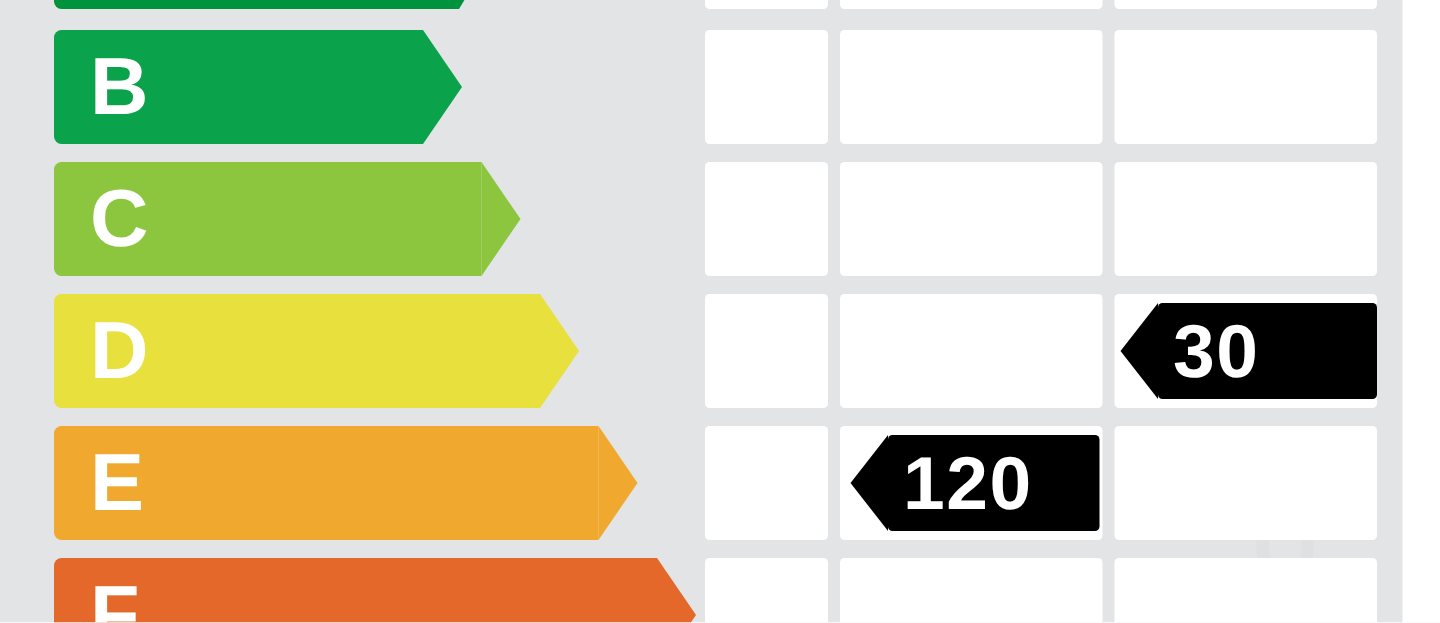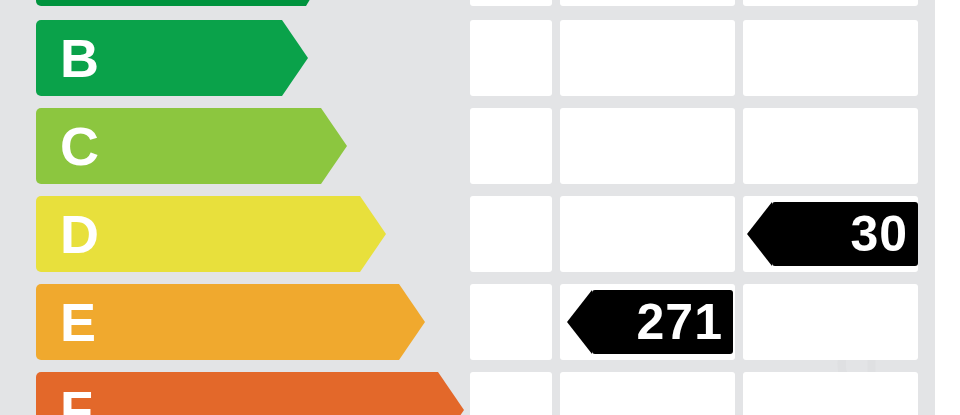--- a/index.html
+++ b/index.html
@@ -95,21 +95,21 @@
     user-select: none;
   }
 
   
   .badge {
     position: absolute;
     background: #000000;
     border-radius: 3px;
     display: flex;
     align-items: center;
-    justify-content: flex-end;
+    justify-content: flex-start;
     height: 64px;
     z-index: 5;
   }
   .badge .badge-point {
     position: absolute;
     left: -25px;
     top: 0;
     width: 0;
     height: 0;
     border-top: 32px solid transparent;
@@ -183,21 +183,21 @@
       <div class="row" style="top: 284px; height: 76px;">
         <div class="cell" style="left: 470px; width: 82px;"></div>
         <div class="cell" style="left: 560px; width: 175px;"></div>
         <div class="cell" style="left: 743px; width: 175px;"></div>
         <div class="band" style="width: 363px; background: rgb(240, 169, 46); color: rgb(240, 169, 46);">
           <div class="arrow-tip" style="border-top-width: 38px; border-bottom-width: 38px;"></div>
           <div class="grade-letter">E</div>
         </div>
         <div class="badge" style="left: 592px; width: 141px; top: 6px;">
           <div class="badge-point"></div>
-          <div class="badge-value">271</div>
+          <div class="badge-value">120</div>
         </div>
       </div>
       <div class="row" style="top: 372px; height: 76px;">
         <div class="cell" style="left: 470px; width: 82px;"></div>
         <div class="cell" style="left: 560px; width: 175px;"></div>
         <div class="cell" style="left: 743px; width: 175px;"></div>
         <div class="band" style="width: 402px; background: rgb(227, 104, 42); color: rgb(227, 104, 42);">
           <div class="arrow-tip" style="border-top-width: 38px; border-bottom-width: 38px;"></div>
           <div class="grade-letter">F</div>
         </div>

